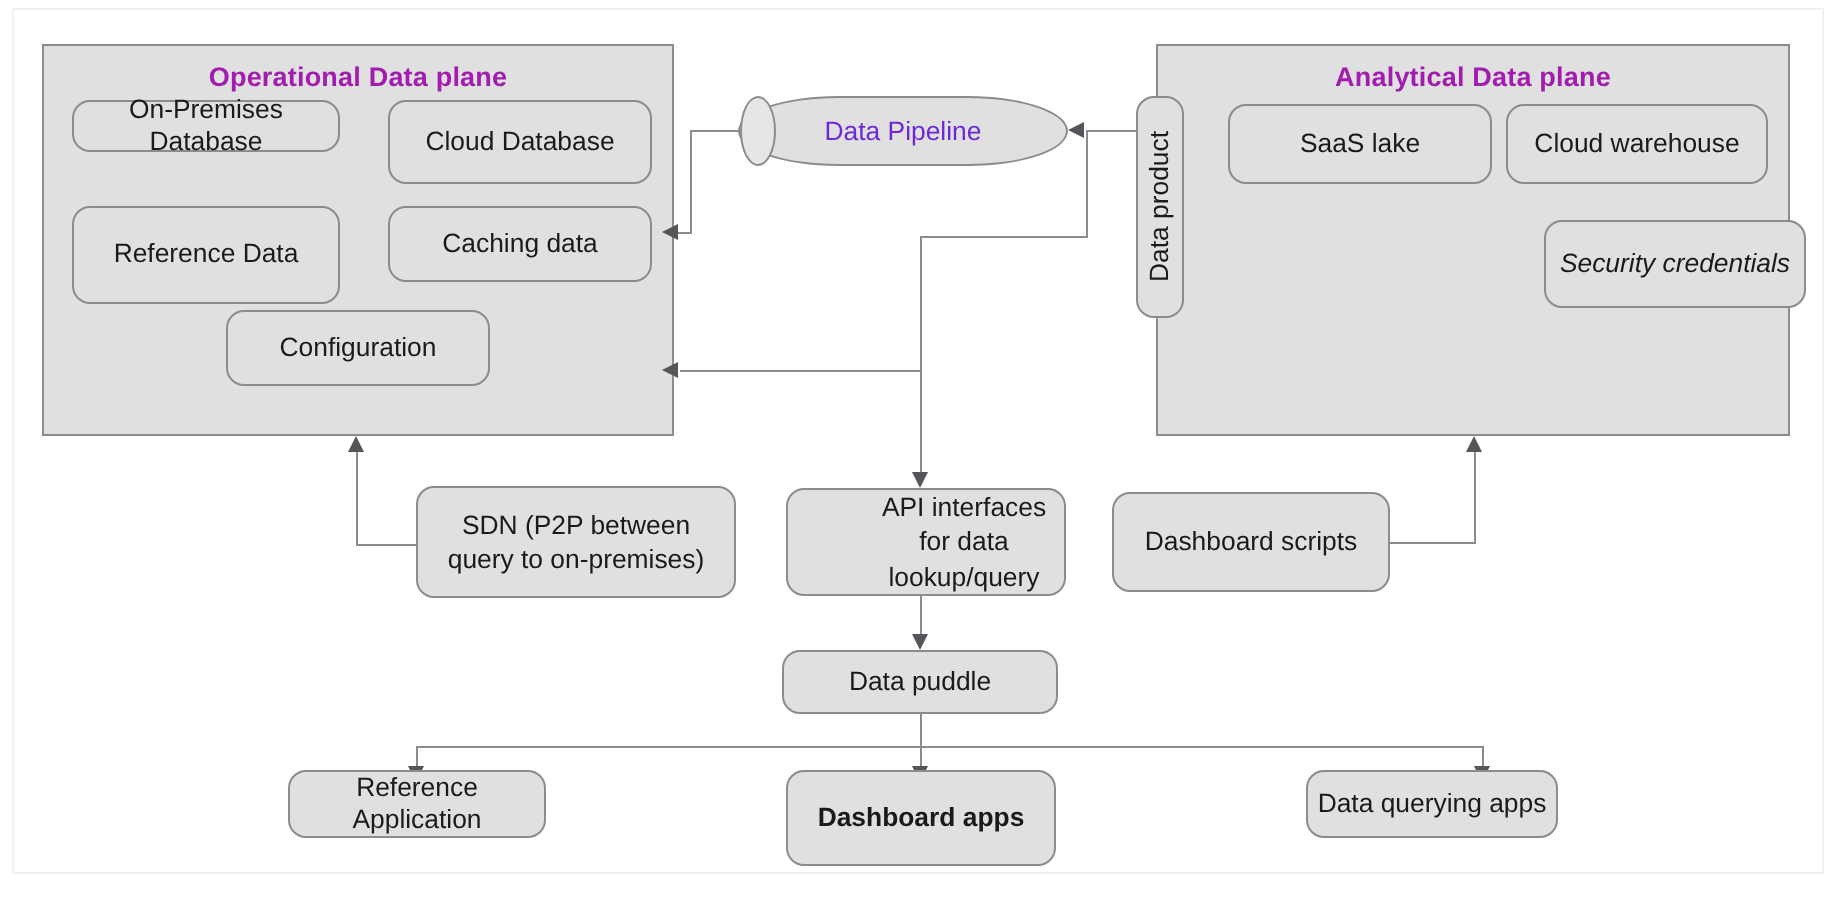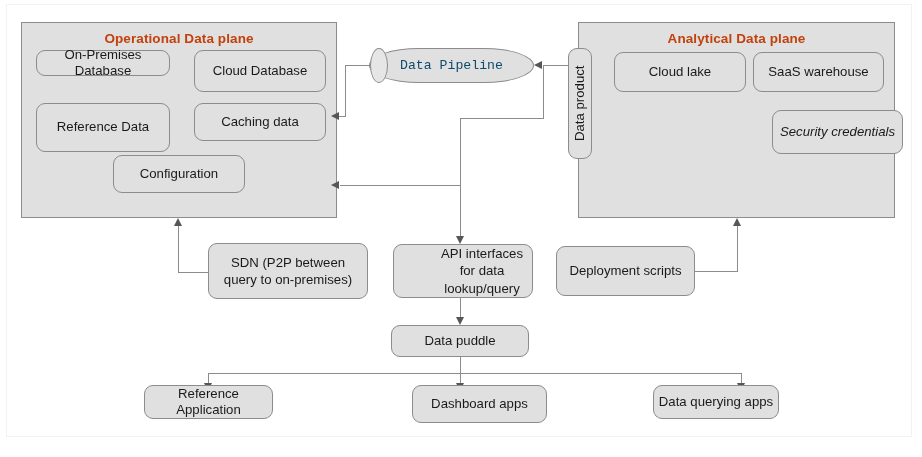--- a/index.html
+++ b/index.html
@@ -29,21 +29,21 @@
     border:1px solid #8c8c8c;
     box-sizing:border-box;
   }
   .panel-title{
     position:absolute;
     left:0; right:0;
     top:8px;
     text-align:center;
     font-size:13.5px;
     font-weight:bold;
-    color:#c2410c;
+    color:#a21caf;
     letter-spacing:0.1px;
   }
   .node{
     position:absolute;
     background:#e0e0e0;
     border:1px solid #8c8c8c;
     border-radius:9px;
     box-sizing:border-box;
     display:flex;
     align-items:center;
@@ -65,22 +65,21 @@
   .cylinder{
     position:absolute;
     background:#e0e0e0;
     border:1px solid #8c8c8c;
     border-radius:50px/50%;
     box-sizing:border-box;
     display:flex;
     align-items:center;
     justify-content:center;
     font-size:13.2px;
-    color:#0c4a6e;
-    font-family:Liberation Mono, monospace;
+    color:#6d28d9;
   }
   .cylinder .cap{
     position:absolute;
     left:0; top:-1px;
     width:18px; height:calc(100% + 2px);
     border:1px solid #8c8c8c;
     border-radius:50%/50%;
     background:#e6e6e6;
     box-sizing:border-box;
   }
@@ -140,25 +139,25 @@
 
   <div class="node" style="left:113px; top:155px; width:132px; height:38px;">
     <span>Configuration</span>
   </div>
 
   <div class="panel" style="left:578px; top:22px; width:317px; height:196px;">
     <div class="panel-title">Analytical Data plane</div>
   </div>
 
   <div class="node" style="left:614px; top:52px; width:132px; height:40px;">
-    <span>Cloud lake</span>
+    <span>SaaS lake</span>
   </div>
 
   <div class="node" style="left:753px; top:52px; width:131px; height:40px;">
-    <span>SaaS warehouse</span>
+    <span>Cloud warehouse</span>
   </div>
 
 
   <div class="node" style="left:772px; top:110px; width:131px; height:44px;font-style:italic;">
     <span>Security credentials</span>
   </div>
 
   <div class="node vertical" style="left:568px; top:48px; width:24px; height:111px;">
     <span>Data product</span>
   </div>
@@ -193,21 +192,21 @@
 
   <div class="ln h" style="left:178px; top:272px; width:31px;"></div>
   <div class="ln v" style="left:178px; top:226px; height:47px;"></div>
   <div class="arrow up" style="left:173.5px; top:218px;"></div>
 
   <div class="node" style="left:393px; top:244px; width:140px; height:54px; line-height:1.3;padding-left:42px;">
     <span>API interfaces for data lookup/query</span>
   </div>
 
   <div class="node" style="left:556px; top:246px; width:139px; height:50px;">
-    <span>Deployment scripts</span>
+    <span>Dashboard scripts</span>
   </div>
 
   <div class="ln h" style="left:695px; top:271px; width:43px;"></div>
   <div class="ln v" style="left:737px; top:226px; height:46px;"></div>
   <div class="arrow up" style="left:732.5px; top:218px;"></div>
 
   <div class="ln v" style="left:460px; top:298px; height:19px;"></div>
   <div class="arrow down" style="left:455.5px; top:317px;"></div>
 
   <div class="node" style="left:391px; top:325px; width:138px; height:32px;">
@@ -223,21 +222,21 @@
   <div class="ln v" style="left:460px; top:373px; height:10px;"></div>
   <div class="arrow down" style="left:455.5px; top:383px;"></div>
 
   <div class="ln v" style="left:741px; top:373px; height:10px;"></div>
   <div class="arrow down" style="left:736.5px; top:383px;"></div>
 
   <div class="node" style="left:144px; top:385px; width:129px; height:34px; line-height:1.25;">
     <span>Reference Application</span>
   </div>
 
-  <div class="node" style="left:412px; top:385px; width:135px; height:38px;">
+  <div class="node" style="left:393px; top:385px; width:135px; height:48px;font-weight:bold;">
     <span>Dashboard apps</span>
   </div>
 
   <div class="node" style="left:653px; top:385px; width:126px; height:34px; line-height:1.25;">
     <span>Data querying apps</span>
   </div>
 
 </div>
 
 </body></html>

